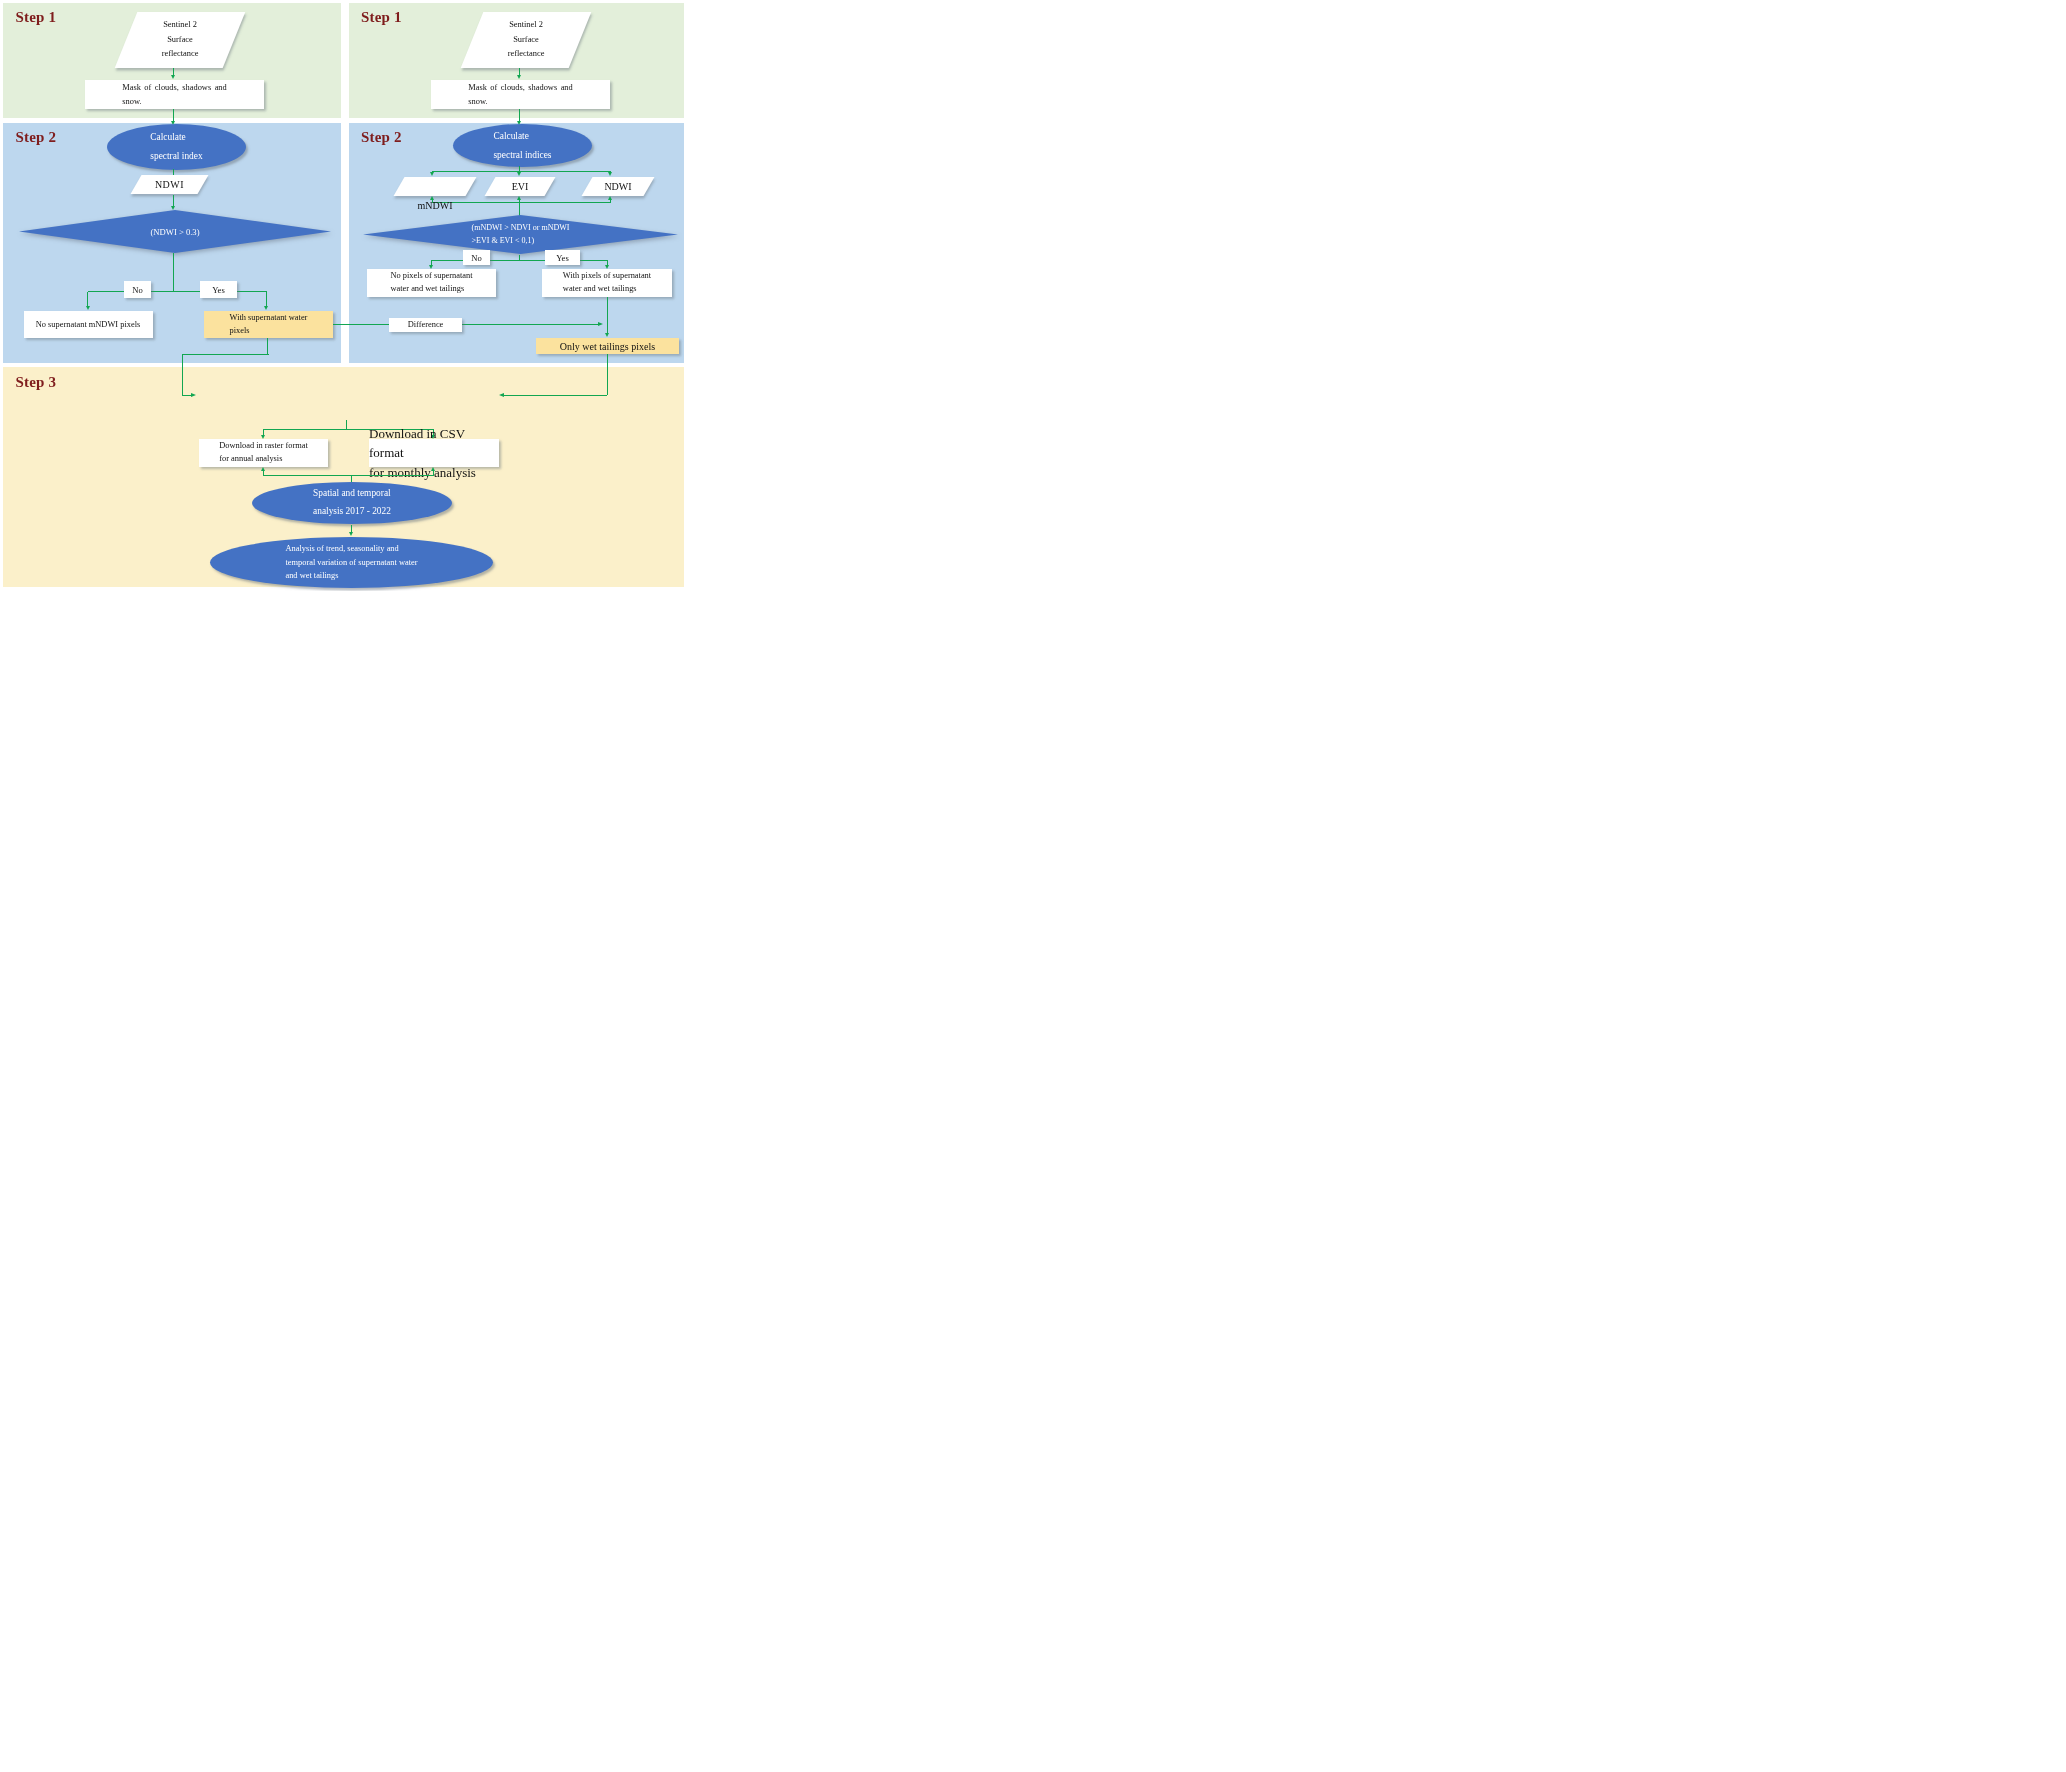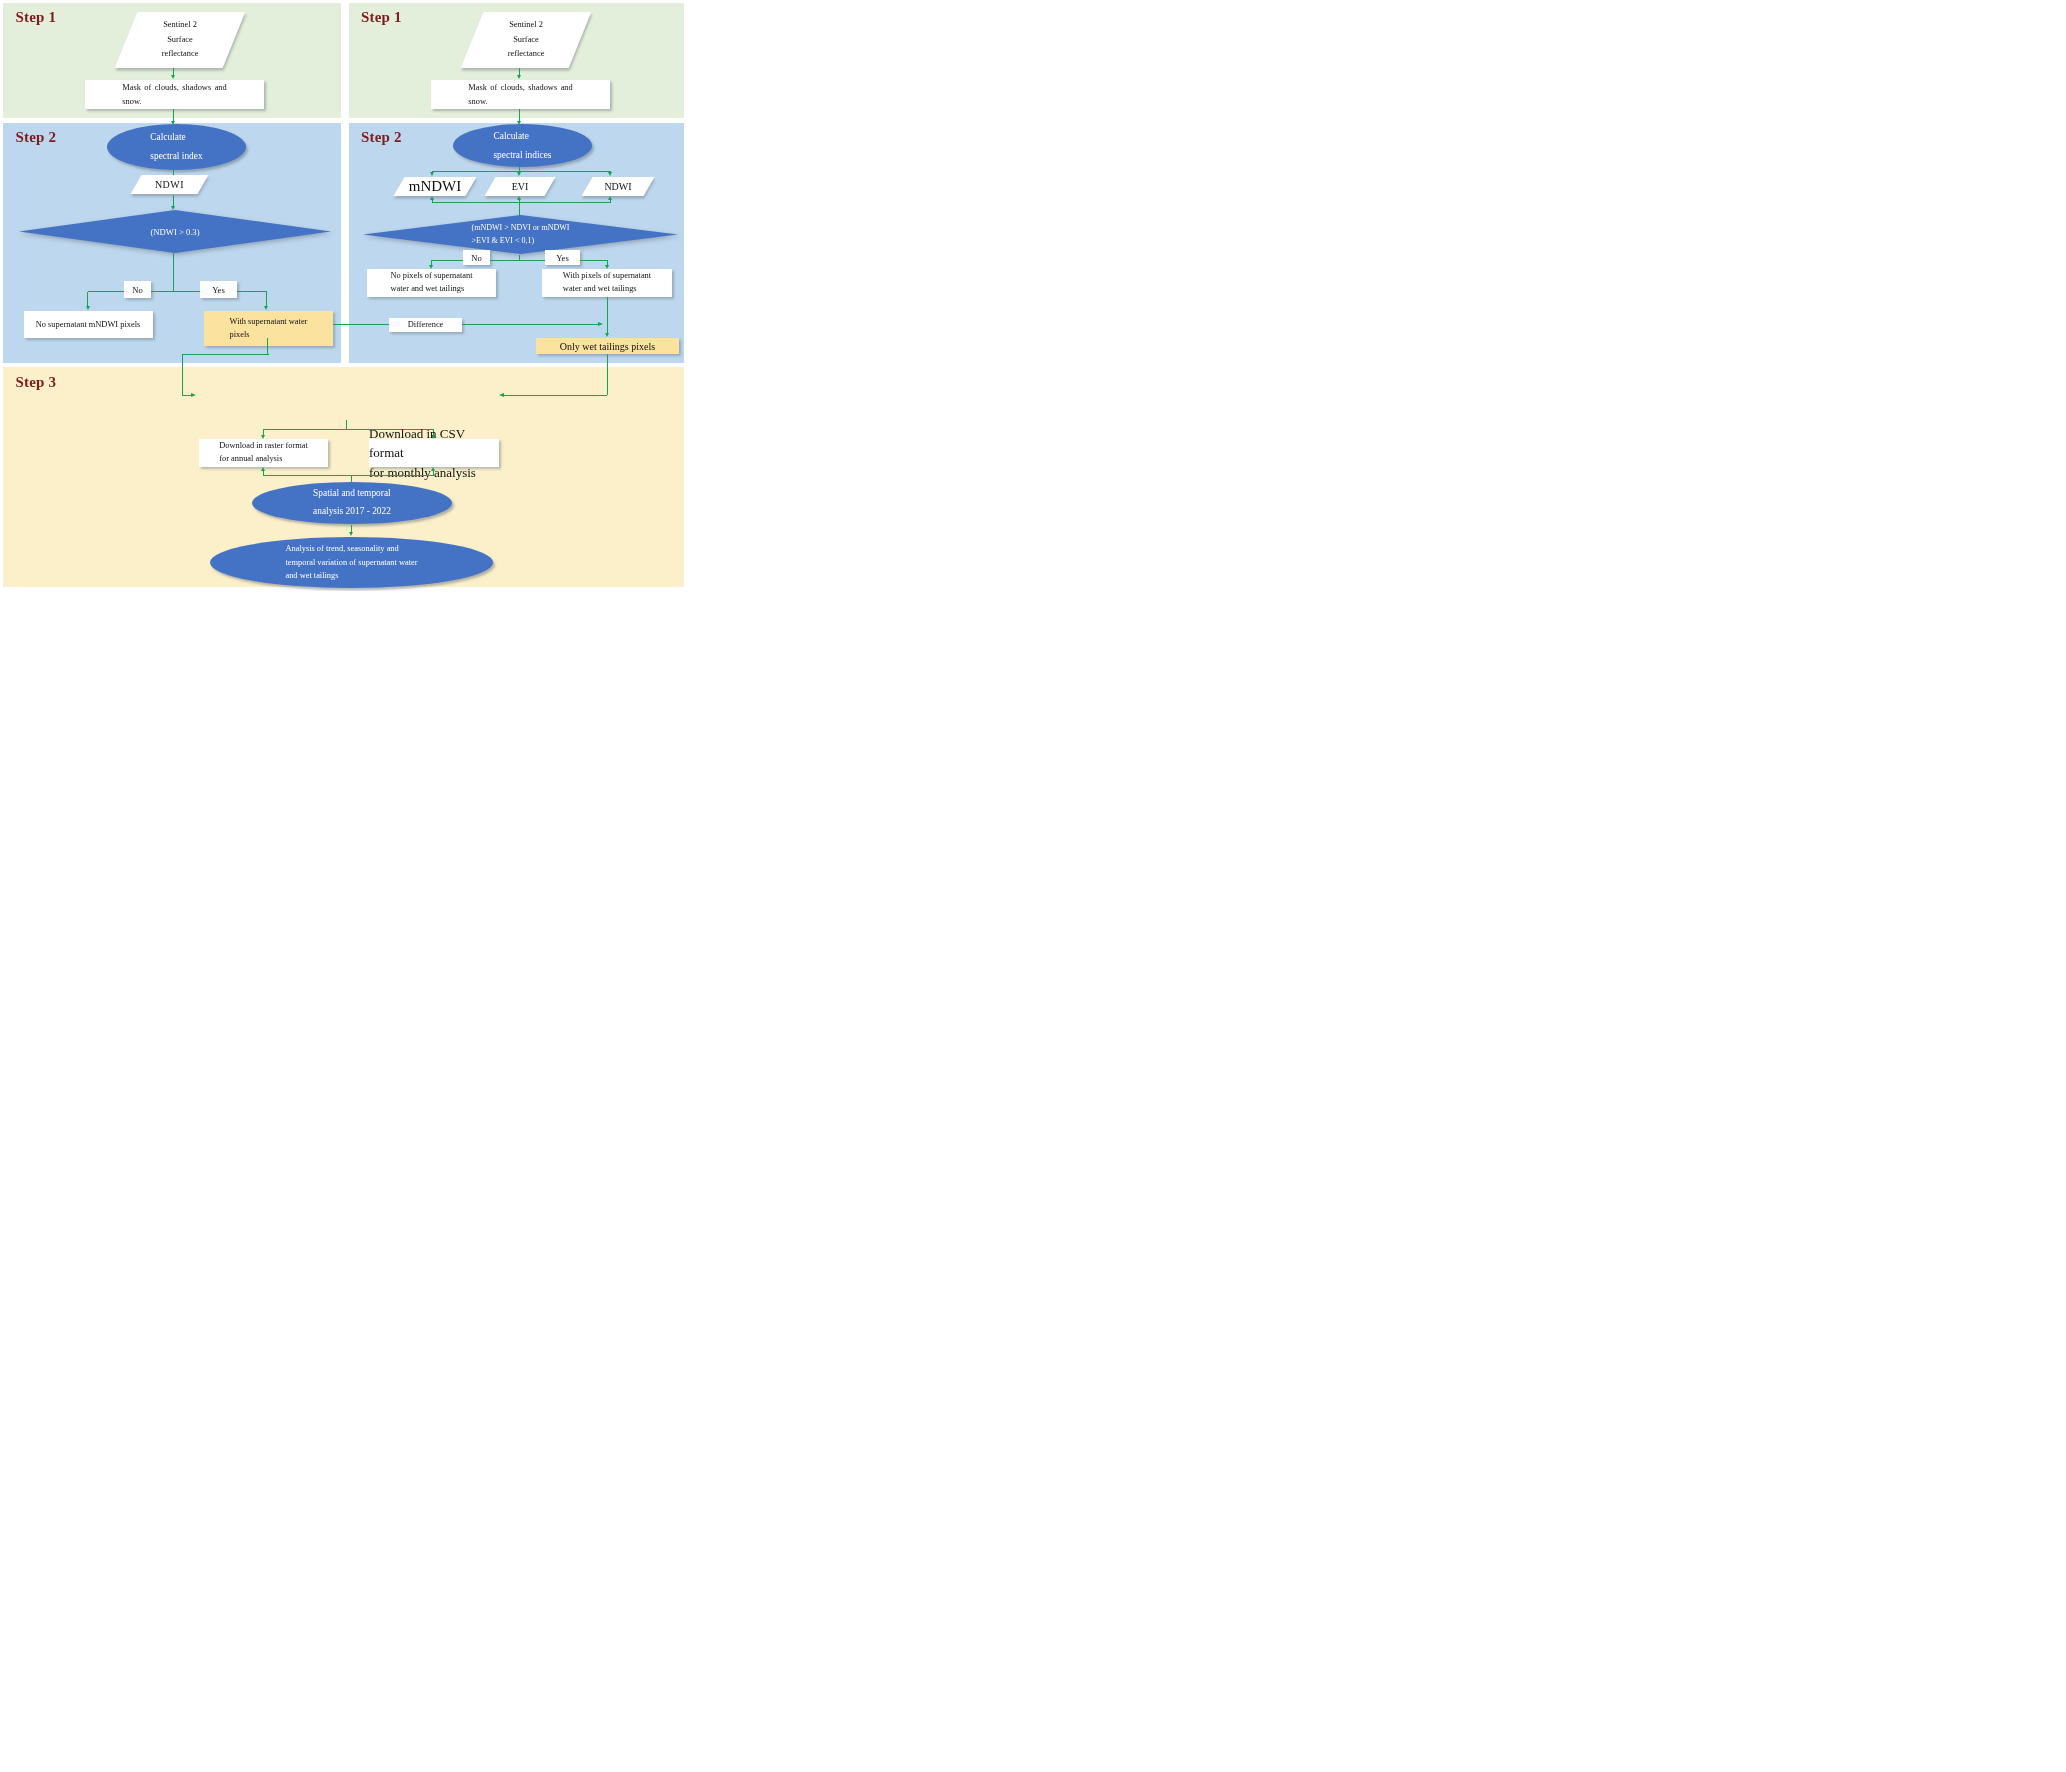--- a/index.html
+++ b/index.html
@@ -95,21 +95,21 @@
   <div class="v" style="left:173px;top:253px;height:38px;"></div>
   <div class="h" style="left:88px;top:291px;width:179px;"></div>
   <div class="node white" style="left:124px;top:281px;width:27px;height:17px;font-size:8.6px;">No</div>
   <div class="node white" style="left:200px;top:281px;width:37px;height:17px;font-size:8.6px;">Yes</div>
   <div class="v" style="left:87px;top:292px;height:15.4px;"></div>
   <div class="ah ah-d" style="left:86px;top:306px;"></div>
   <div class="v" style="left:266px;top:292px;height:15.4px;"></div>
   <div class="ah ah-d" style="left:264px;top:306px;"></div>
 
   <div class="node white" style="left:23.5px;top:311px;width:129px;height:27px;font-size:8.4px;">No supernatant mNDWI pixels</div>
-  <div class="node yellow" style="left:204px;top:311px;width:129px;height:35px;font-size:8.4px;line-height:1.5;">With supernatant water
+  <div class="node yellow" style="left:204px;top:311px;width:129px;height:27px;font-size:8.4px;line-height:1.5;">With supernatant water
 pixels</div>
 
   <div class="h" style="left:333px;top:324px;width:265px;"></div>
   <div class="ah ah-r" style="left:598px;top:322px;"></div>
   <div class="node white" style="left:389px;top:318px;width:73px;height:13.5px;font-size:8.4px;">Difference</div>
 
   <div class="v" style="left:267px;top:338px;height:16.3px;"></div>
   <div class="h" style="left:183px;top:354px;width:86px;"></div>
   <div class="v" style="left:182px;top:354px;height:42px;"></div>
   <div class="h" style="left:183px;top:395px;width:8.6px;"></div>
@@ -136,21 +136,21 @@
   <div class="h" style="left:432px;top:171px;width:179px;"></div>
   <div class="v" style="left:432px;top:171px;height:2.4px;"></div>
   <div class="v" style="left:519px;top:171px;height:2.4px;"></div>
   <div class="v" style="left:610px;top:171px;height:2.4px;"></div>
   <div class="ah ah-d" style="left:430px;top:172px;"></div>
   <div class="ah ah-d" style="left:517px;top:172px;"></div>
   <div class="ah ah-d" style="left:608px;top:172px;"></div>
 
   <div class="para steep" style="left:399px;top:177px;width:72px;height:19px;">
     <div class="bg"></div>
-    <div class="txt" style="font-size:15px;">mNDWI</div>
+    <div class="txt" style="font-size:10px;margin-top:19px;">mNDWI</div>
   </div>
   <div class="para steep" style="left:490px;top:177px;width:60px;height:19px;">
     <div class="bg"></div>
     <div class="txt" style="font-size:10px;">EVI</div>
   </div>
   <div class="para steep" style="left:587px;top:177px;width:62px;height:19px;">
     <div class="bg"></div>
     <div class="txt" style="font-size:10px;">NDWI</div>
   </div>
 

